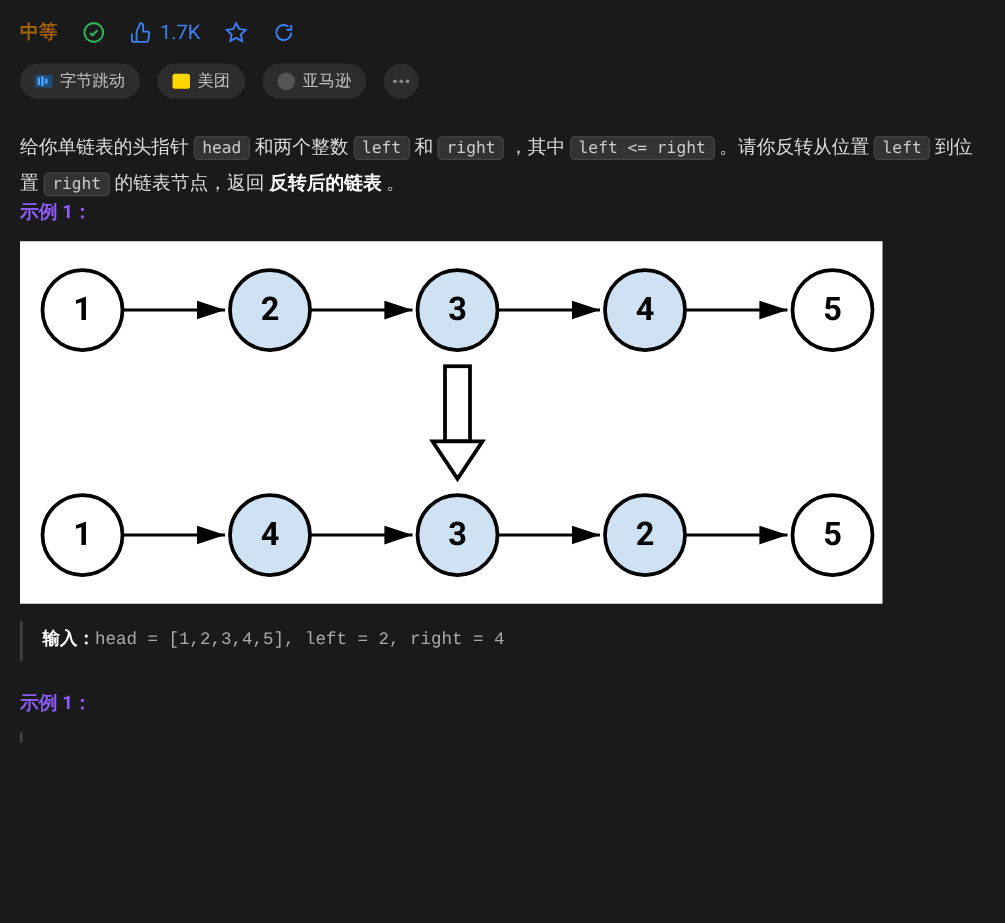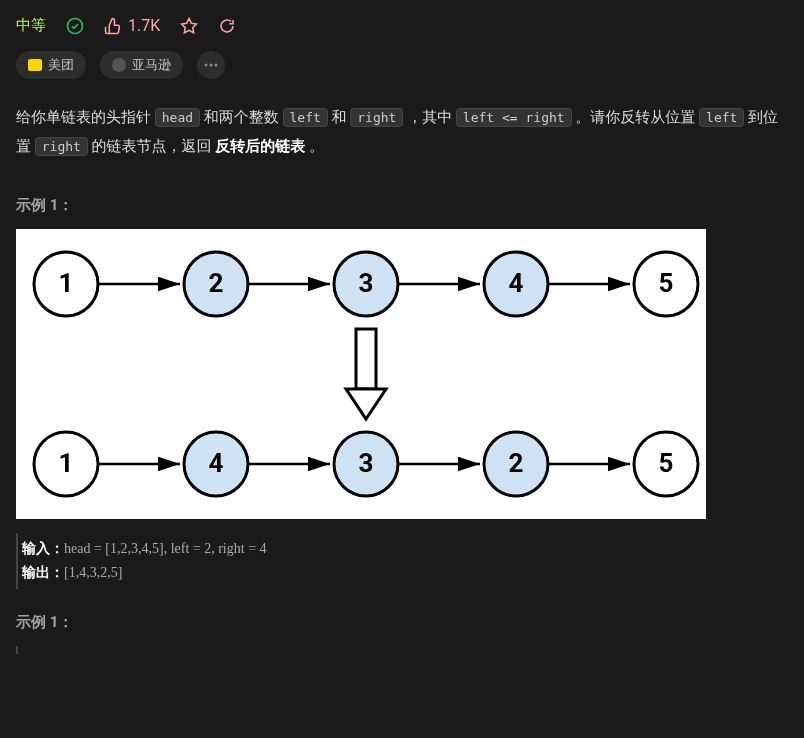--- a/index.html
+++ b/index.html
@@ -14,36 +14,37 @@
       padding: 16px;
       width: 804px;
     }
     .header-row {
       display: flex;
       align-items: center;
       gap: 20px;
       margin-bottom: 16px;
     }
     .difficulty {
-      color: #bef264;
+      color: #a16207;
       font-size: 15px;
+      font-weight: bold;
     }
     .check-icon {
       color: #2db55d;
       width: 18px;
       height: 18px;
     }
     .thumbs-group {
       display: flex;
       align-items: center;
       gap: 6px;
       color: #b0b0b0;
     }
     .icon-btn {
-      color: #fca5a5;
+      color: #3b82f6;
       cursor: pointer;
       display: flex;
       align-items: center;
     }
     .tags-row {
       display: flex;
       align-items: center;
       gap: 14px;
       margin-bottom: 24px;
     }
@@ -87,52 +88,51 @@
       display: flex;
       align-items: center;
       justify-content: center;
       color: #888;
       cursor: pointer;
     }
     .problem-text {
       font-size: 15px;
       line-height: 1.9;
       color: #ddd;
-      margin-bottom: 36px;
     }
     .inline-code {
       background-color: #333;
       border: 1px solid #444;
       border-radius: 4px;
       padding: 1px 6px;
       font-family: "Menlo", "Consolas", monospace;
       font-size: 13px;
       color: #ccc;
     }
     .bold {
       font-weight: bold;
       color: #fff;
     }
     .example-title {
       font-weight: bold;
-      color: #a3a3a3;
+      color: #8b5cf6;
       font-size: 15px;
       margin-bottom: 14px;
     }
     .diagram {
       background-color: #fff;
       padding: 10px 0;
       margin-bottom: 14px;
       width: 690px;
     }
     .example-block {
       border-left: 2px solid #444;
-      padding: 4px 4px;
+      padding: 4px 16px;
       margin-bottom: 24px;
-      font-family: Liberation Serif, serif;
+      font-family: Liberation Mono, monospace;
       font-size: 14px;
       line-height: 1.7;
       color: #aaa;
     }
     .example-label {
       font-weight: bold;
       color: #fff;
     }
     svg { display: block; }
   </style>
@@ -160,20 +160,30 @@
   </span>
   <span class="icon-btn">
     <svg width="18" height="18" viewBox="0 0 24 24" fill="none" stroke="currentColor" stroke-width="2">
       <path d="M20 12a8 8 0 11-3-6.25"></path>
       <path d="M20 4v5h-5"></path>
     </svg>
   </span>
 </div>
 
 <div class="tags-row">
+  <div class="tag">
+    <span class="tag-icon-blue">
+      <svg width="10" height="8" viewBox="0 0 10 8">
+          <rect x="0" y="1" width="2" height="6" fill="#4da6ff"></rect>
+          <rect x="3" y="0" width="2" height="8" fill="#4da6ff"></rect>
+          <rect x="6" y="2" width="2" height="4" fill="#4da6ff"></rect>
+        </svg>
+    </span>
+    <span>字节跳动</span>
+  </div>
   <div class="tag">
     <span class="tag-icon-yellow"></span>
     <span>美团</span>
   </div>
   <div class="tag">
     <span class="tag-icon-gray"></span>
     <span>亚马逊</span>
   </div>
   <div class="more-btn">
     <svg width="14" height="4" viewBox="0 0 14 4" fill="currentColor">
@@ -234,19 +244,18 @@
         <text x="500" y="233" text-anchor="middle" font-size="26" font-weight="bold" fill="#000">2</text>
         <line x1="532" y1="225" x2="614" y2="225" stroke="#000" stroke-width="2.5" marker-end="url(#arrow)"></line>
         <circle cx="650" cy="225" r="32" fill="#fff" stroke="#000" stroke-width="3"></circle>
         <text x="650" y="233" text-anchor="middle" font-size="26" font-weight="bold" fill="#000">5</text>
       </g>
   </svg>
 </div>
 
 <div class="example-block">
   <div><span class="example-label">输入：</span><span>head = [1,2,3,4,5], left = 2, right = 4</span></div>
-  <div><span class="example-label">输出：</span><span>[1,4,3,2,5]</span></div>
 </div>
 
 <div class="example-title">示例 1：</div>
 
 <div class="example-block">
 </div>
 
 </body></html>

